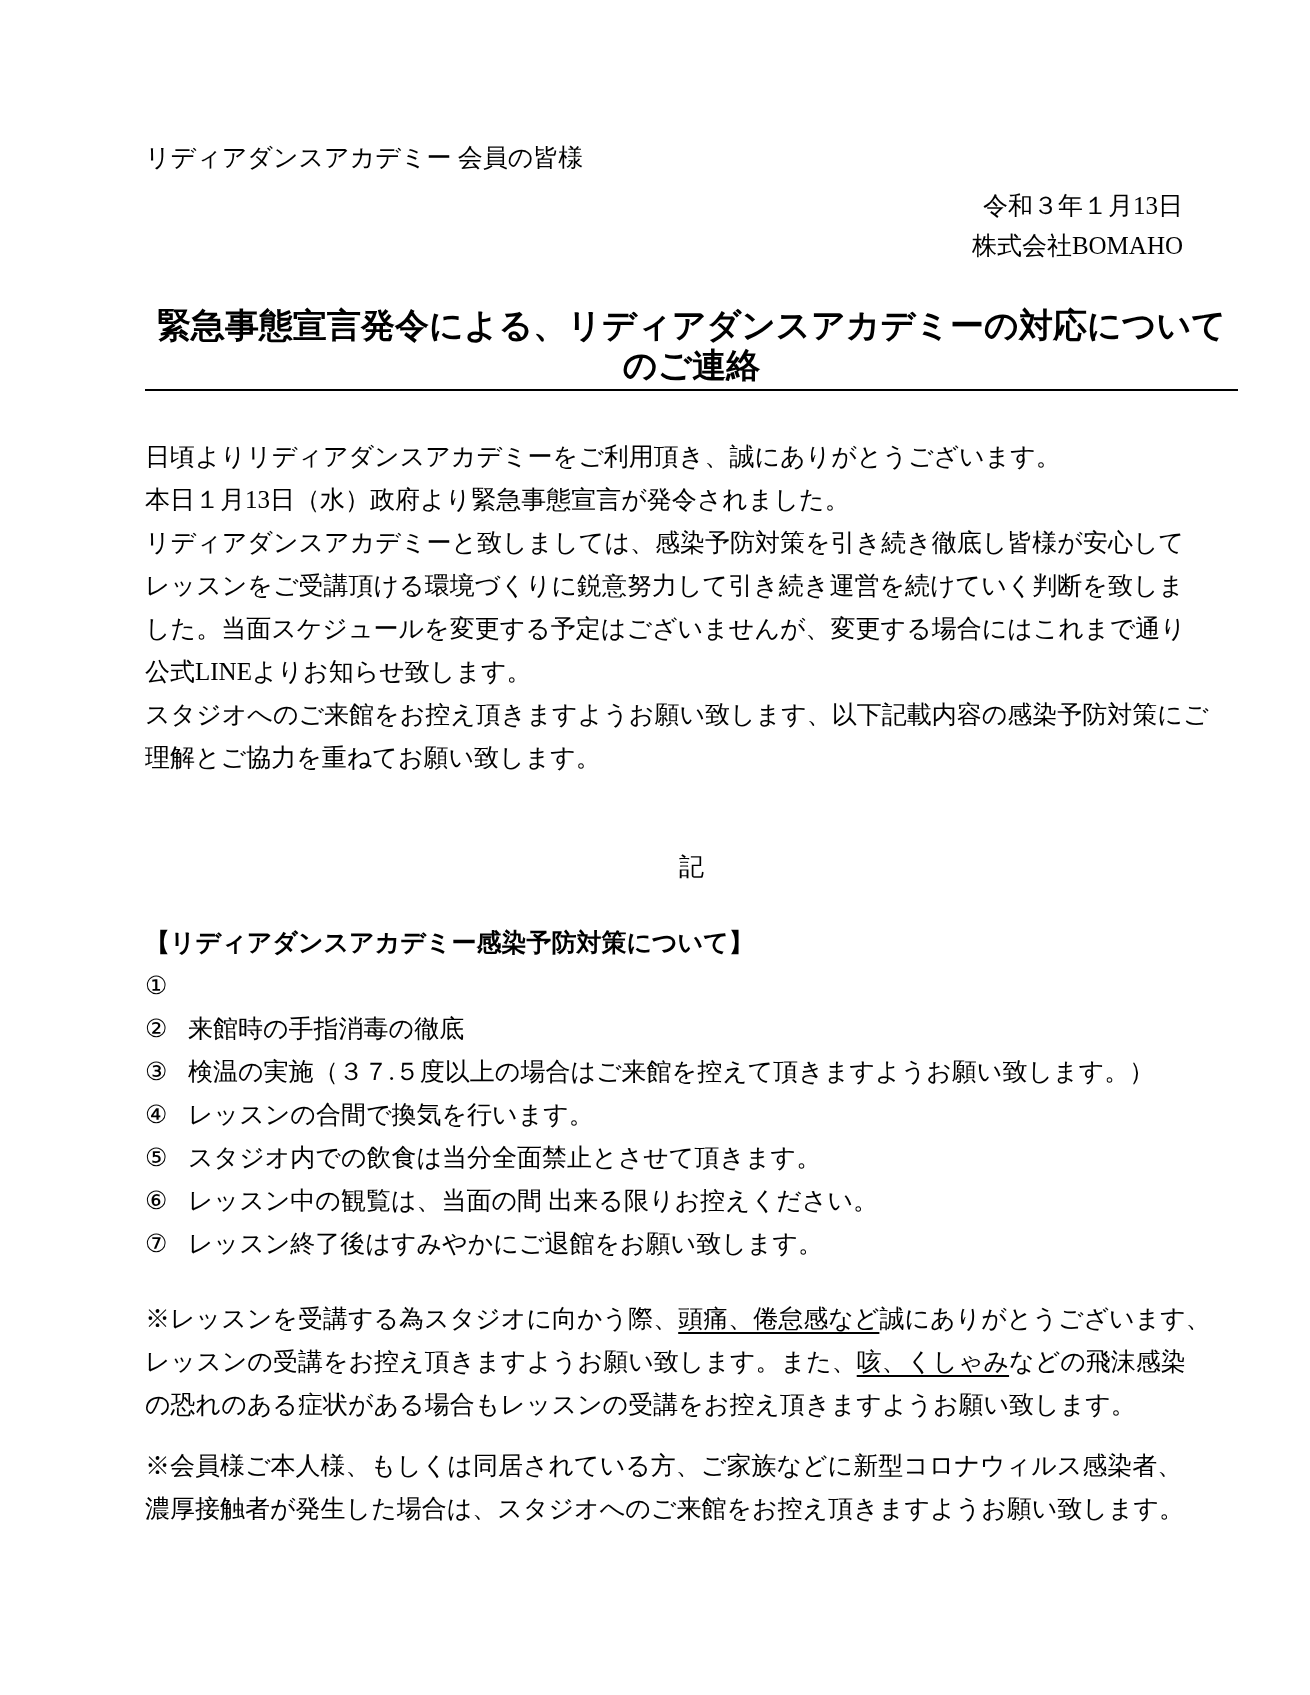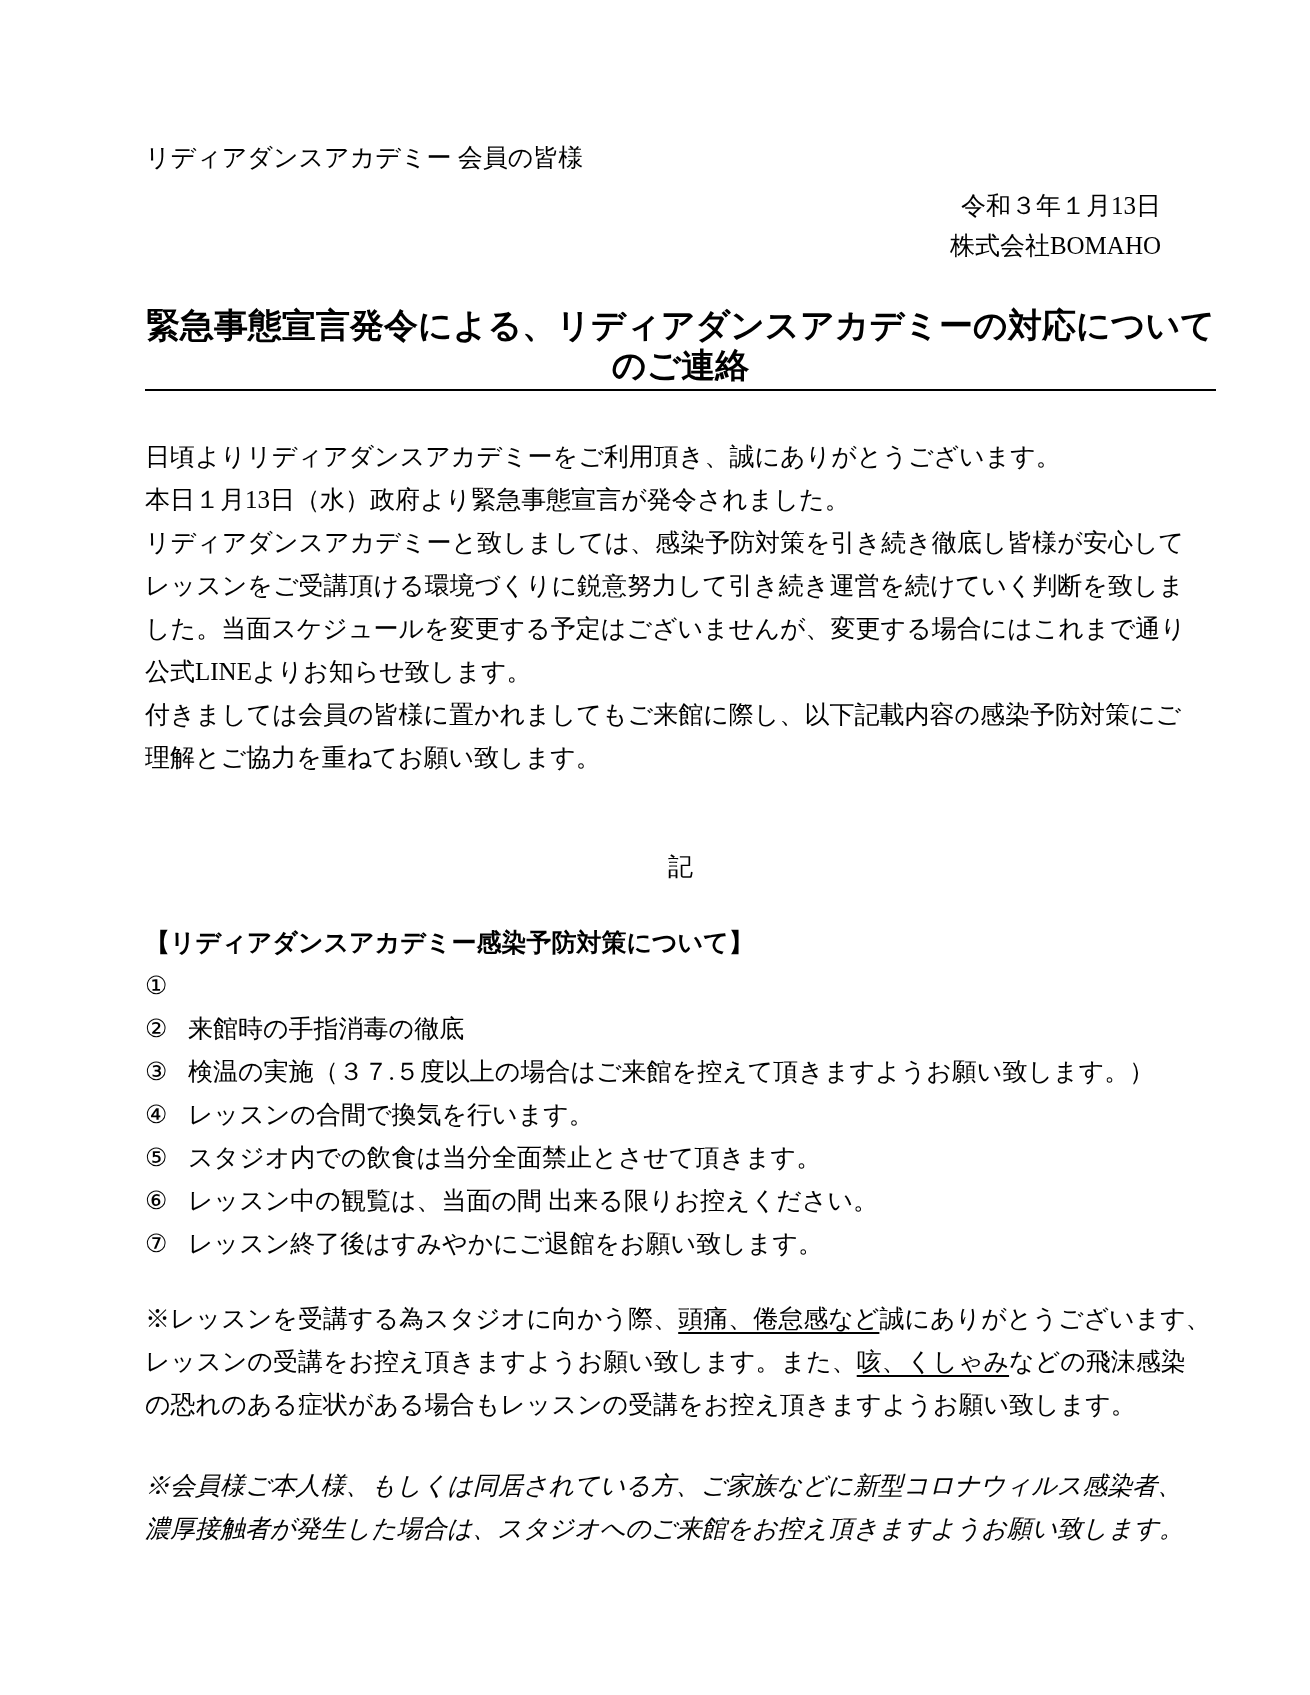--- a/index.html
+++ b/index.html
@@ -9,21 +9,21 @@
   }
   .page {
     position: relative;
     width: 1310px;
     height: 1695px;
     background: #ffffff;
     color: #000000;
     font-family: "Liberation Serif", "DejaVu Serif", serif;
     font-size: 25px;
     box-sizing: border-box;
-    padding: 138px 94px 0 145px;
+    padding: 138px 72px 0 145px;
     overflow: hidden;
   }
   .addressee {
     line-height: 40px;
     text-align: left;
   }
   .right-block {
     margin-top: 8px;
     text-align: right;
     padding-right: 55px;
@@ -69,22 +69,21 @@
     line-height: 43px;
     white-space: nowrap;
   }
   .item .marker {
     flex: 0 0 43px;
   }
   .note {
     margin-top: 32px;
   }
   .note2 {
-    margin-top: 38px;
-    font-style: italic;
+    margin-top: 18px;
   }
   .u {
     text-decoration: underline;
     text-underline-offset: 5px;
   }
 </style>
 </head>
 <body>
 
 <div class="page">
@@ -100,21 +99,21 @@
     <span class="title-text">緊急事態宣言発令による、リディアダンスアカデミーの対応についてのご連絡</span>
   </div>
 
   <div class="intro">
     <div class="line">日頃よりリディアダンスアカデミーをご利用頂き、誠にありがとうございます。</div>
     <div class="line">本日１月13日（水）政府より緊急事態宣言が発令されました。</div>
     <div class="line">リディアダンスアカデミーと致しましては、感染予防対策を引き続き徹底し皆様が安心して</div>
     <div class="line">レッスンをご受講頂ける環境づくりに鋭意努力して引き続き運営を続けていく判断を致しま</div>
     <div class="line">した。当面スケジュールを変更する予定はございませんが、変更する場合にはこれまで通り</div>
     <div class="line">公式LINEよりお知らせ致します。</div>
-    <div class="line">付きましては会員の皆様に置かれましてもご来館に際し、以下記載内容の感染予防対策にご</div>
+    <div class="line">スタジオへのご来館をお控え頂きますようお願い致します、以下記載内容の感染予防対策にご</div>
     <div class="line">理解とご協力を重ねてお願い致します。</div>
   </div>
 
   <div class="ki">記</div>
 
   <div class="section-heading">【リディアダンスアカデミー感染予防対策について】</div>
 
   <ul class="items">
     <li class="item">
       <span class="marker">①</span>

